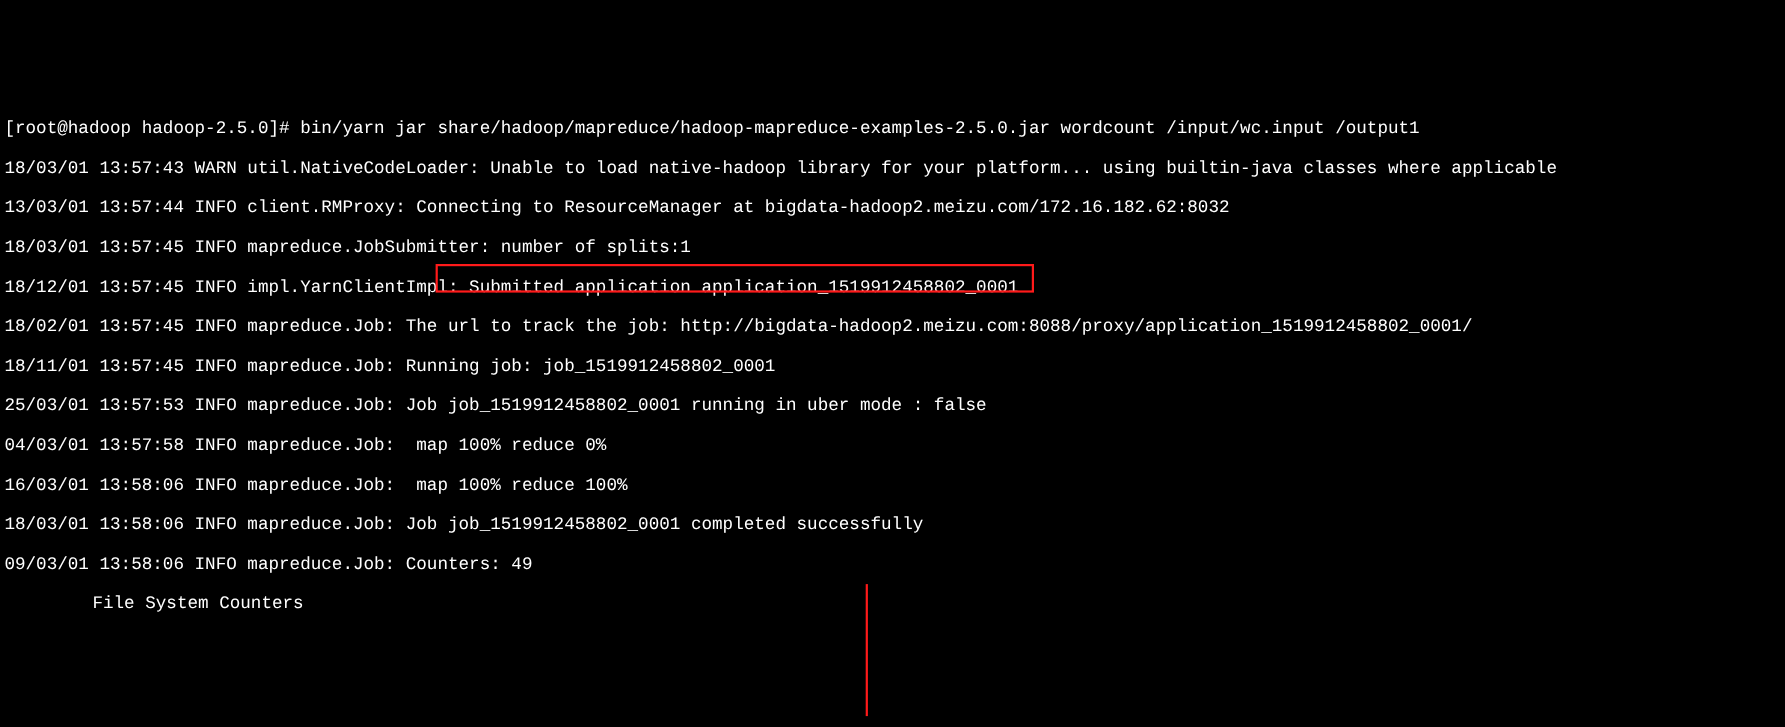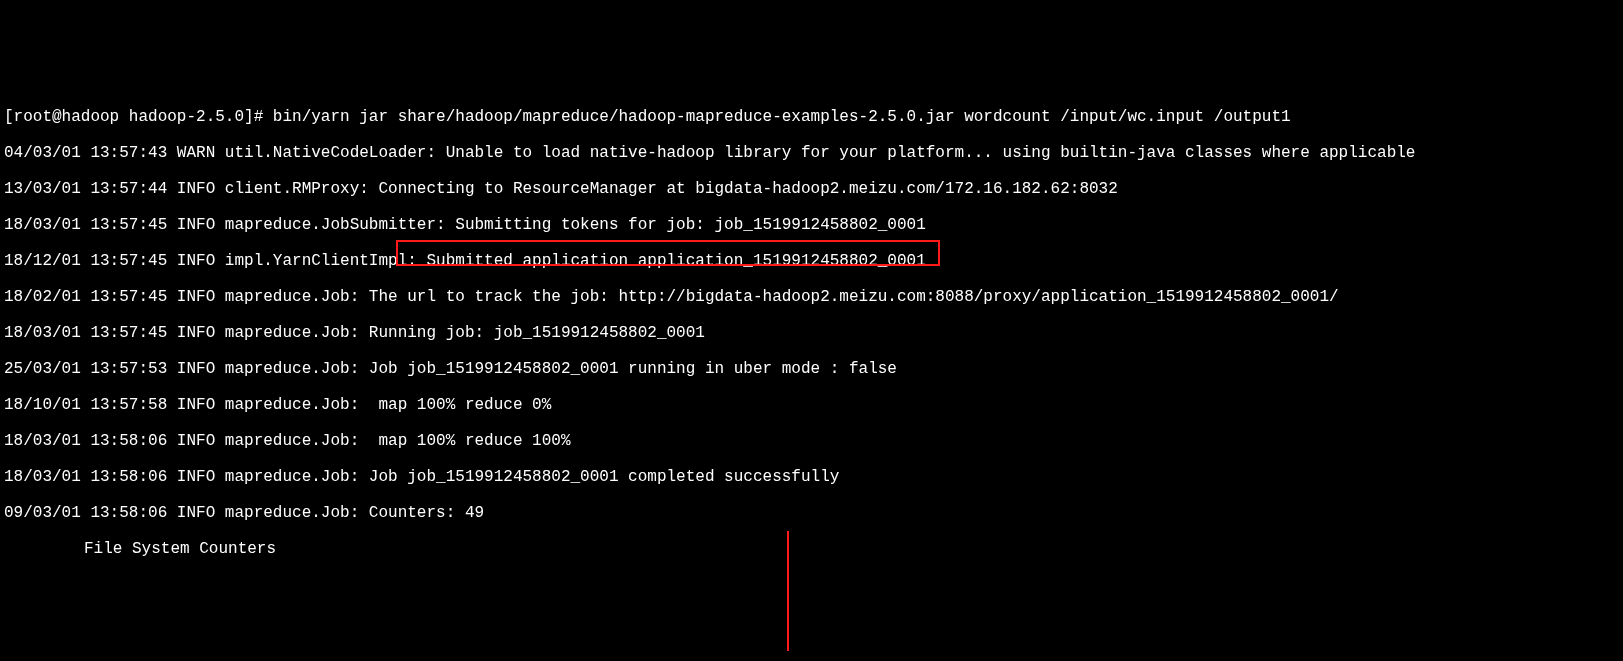--- a/index.html
+++ b/index.html
@@ -14,29 +14,29 @@
 .row{display:block}
 .i1{padding-left:80px}
 </style>
 </head>
 <body>
 
 
 
 <div class="term">
 <span class="row">[root@hadoop hadoop-2.5.0]# bin/yarn jar share/hadoop/mapreduce/hadoop-mapreduce-examples-2.5.0.jar wordcount /input/wc.input /output1</span>
-<span class="row">04/03/01 13:57:43 WARN util.NativeCodeLoader: Unable to load native-hadoop library for your platform... using builtin-java classes where applicable</span>
+<span class="row">18/03/01 13:57:43 WARN util.NativeCodeLoader: Unable to load native-hadoop library for your platform... using builtin-java classes where applicable</span>
 <span class="row">13/03/01 13:57:44 INFO client.RMProxy: Connecting to ResourceManager at bigdata-hadoop2.meizu.com/172.16.182.62:8032</span>
-<span class="row">18/03/01 13:57:45 INFO mapreduce.JobSubmitter: Submitting tokens for job: job_1519912458802_0001</span>
+<span class="row">18/03/01 13:57:45 INFO mapreduce.JobSubmitter: number of splits:1</span>
 <span class="row">18/12/01 13:57:45 INFO impl.YarnClientImpl: Submitted application application_1519912458802_0001</span>
 <span class="row">18/02/01 13:57:45 INFO mapreduce.Job: The url to track the job: http://bigdata-hadoop2.meizu.com:8088/proxy/application_1519912458802_0001/</span>
-<span class="row">18/03/01 13:57:45 INFO mapreduce.Job: Running job: job_1519912458802_0001</span>
+<span class="row">18/11/01 13:57:45 INFO mapreduce.Job: Running job: job_1519912458802_0001</span>
 <span class="row">25/03/01 13:57:53 INFO mapreduce.Job: Job job_1519912458802_0001 running in uber mode : false</span>
-<span class="row">18/10/01 13:57:58 INFO mapreduce.Job:  map 100% reduce 0%</span>
-<span class="row">18/03/01 13:58:06 INFO mapreduce.Job:  map 100% reduce 100%</span>
+<span class="row">04/03/01 13:57:58 INFO mapreduce.Job:  map 100% reduce 0%</span>
+<span class="row">16/03/01 13:58:06 INFO mapreduce.Job:  map 100% reduce 100%</span>
 <span class="row">18/03/01 13:58:06 INFO mapreduce.Job: Job job_1519912458802_0001 completed successfully</span>
 <span class="row">09/03/01 13:58:06 INFO mapreduce.Job: Counters: 49</span>
 <span class="row i1">File System Counters</span>
 
 
 
 
 
 
 

